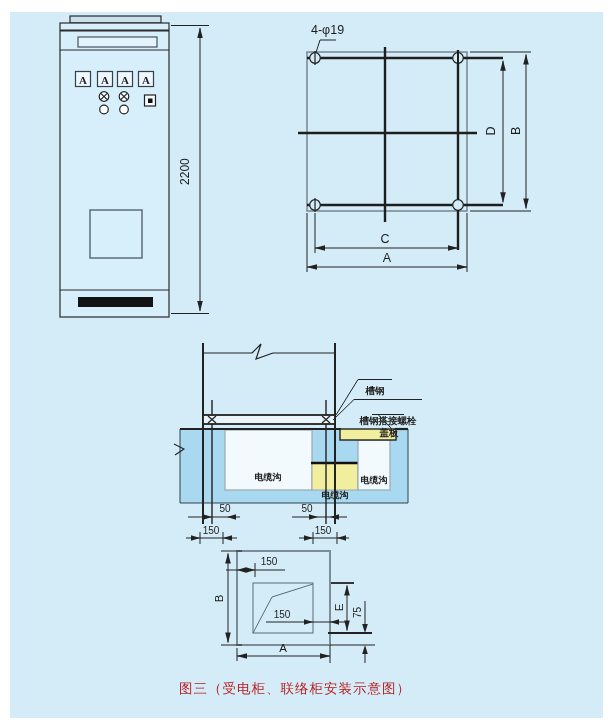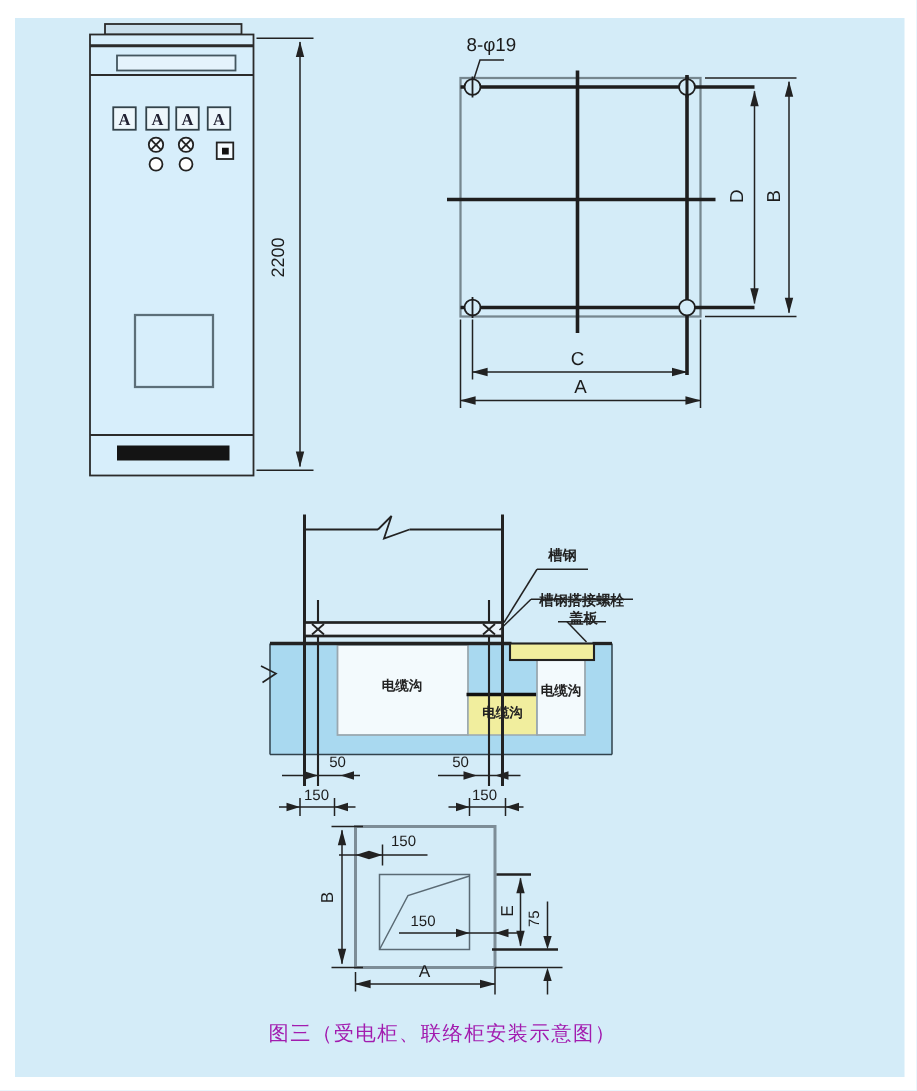--- a/index.html
+++ b/index.html
@@ -11,24 +11,24 @@
   #panel{
     position:absolute;left:10px;top:12px;width:593px;height:706px;
     background:#d4ecf8;
   }
   svg{position:absolute;left:0;top:0;}
   .lbl{
     position:absolute;display:block;color:#1c1c1c;
     font-size:12px;line-height:1.1;white-space:nowrap;text-align:center;
   }
   .r90{transform:rotate(-90deg);transform-origin:center center;}
-  .cn{font-size:9.5px;font-weight:600;color:#222;}
+  .cn{font-size:9.5px;font-weight:600;color:#222;margin-top:20px;}
   .sm{font-size:10px;}
   .meterA{font-family:"Liberation Serif", serif;font-size:11px;font-weight:bold;color:#223;}
-  .caption{font-size:13.5px;color:#a21caf;letter-spacing:1px;}
+  .caption{font-size:13.5px;color:#b91c1c;letter-spacing:1px;}
 </style>
 </head>
 <body>
 
 <div id="panel"></div>
 
 <svg width="611" height="727" viewBox="0 0 611 727">
   <defs>
     <marker id="arw" viewBox="0 0 12 8" refX="11.5" refY="4" markerWidth="11" markerHeight="7" orient="auto-start-reverse">
       <path d="M0,0.8 L12,4 L0,7.2 Z" fill="#222"></path>
@@ -192,21 +192,21 @@
   </g>
 </svg>
 
 <span class="lbl meterA" style="left:75.5px;top:73.5px;width:15px;">A</span>
 <span class="lbl meterA" style="left:97.5px;top:73.5px;width:15px;">A</span>
 <span class="lbl meterA" style="left:117.5px;top:73.5px;width:15px;">A</span>
 <span class="lbl meterA" style="left:138.5px;top:73.5px;width:15px;">A</span>
 
 <span class="lbl r90" style="left:166px;top:165px;width:40px;">2200</span>
 
-<span class="lbl" style="left:311px;top:24px;font-size:12.5px;">8-φ19</span>
+<span class="lbl" style="left:311px;top:24px;font-size:12.5px;">4-φ19</span>
 <span class="lbl r90" style="left:480px;top:124px;width:24px;font-size:12.5px;">D</span>
 <span class="lbl r90" style="left:505px;top:124px;width:24px;font-size:12.5px;">B</span>
 <span class="lbl" style="left:373px;top:233px;width:24px;font-size:12.5px;">C</span>
 <span class="lbl" style="left:375px;top:252px;width:24px;font-size:12.5px;">A</span>
 
 <span class="lbl cn" style="left:352px;top:366px;width:46px;">槽钢</span>
 <span class="lbl cn" style="left:352px;top:396px;width:72px;">槽钢搭接螺栓</span>
 <span class="lbl cn" style="left:366px;top:408px;width:46px;">盖板</span>
 
 <span class="lbl cn" style="left:244px;top:453px;width:48px;font-size:9px;">电缆沟</span>

